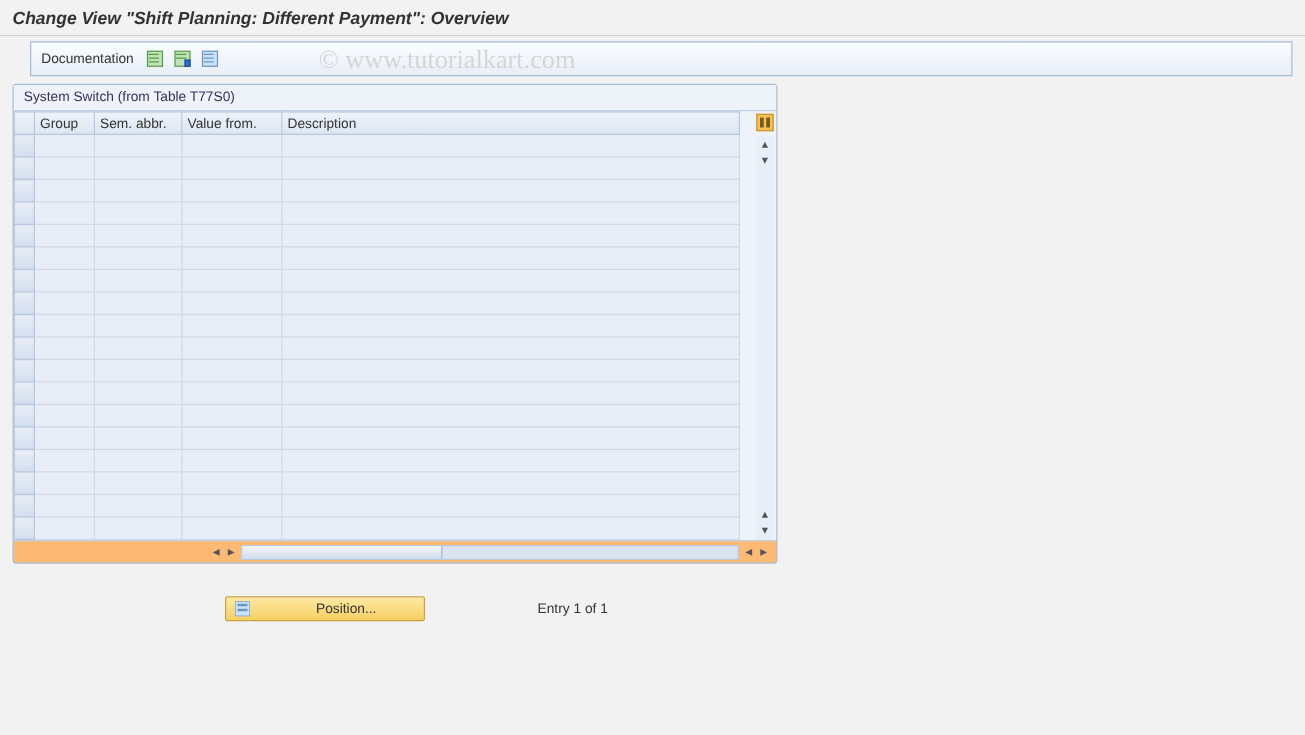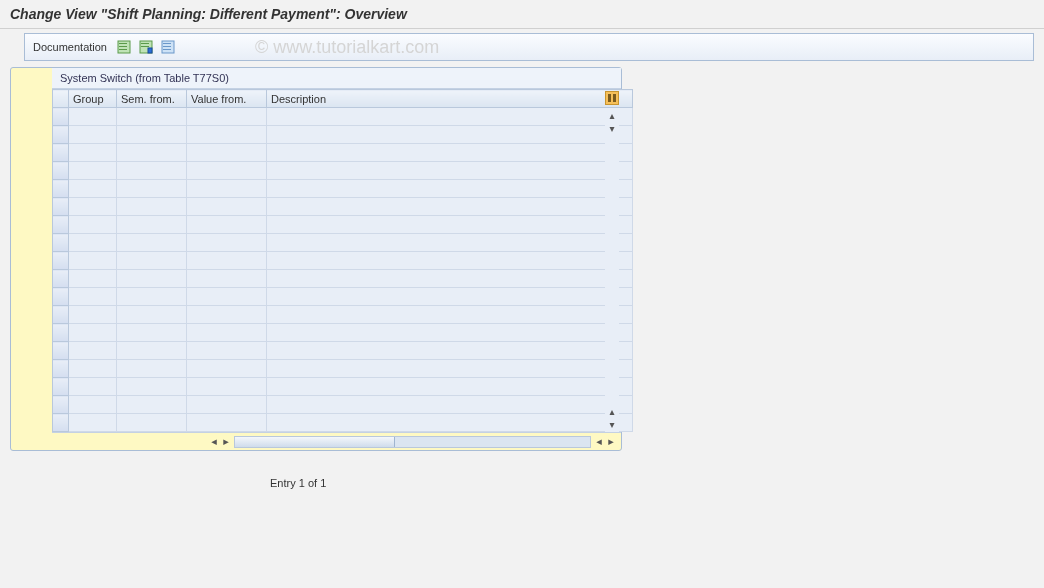--- a/index.html
+++ b/index.html
@@ -46,32 +46,31 @@
       height: 18px;
       margin: 0 2px;
       display: inline-flex;
       align-items: center;
       justify-content: center;
       cursor: pointer;
     }
     .watermark {
       position: absolute;
       left: 230px;
-      font-size: 18px;
+      font-size: 21px;
       color: #d5d5d5;
-      font-family: Liberation Sans, sans-serif;
+      font-family: Liberation Serif, serif;
       pointer-events: none;
     }
     .panel {
       margin: 4px 10px;
       border: 1px solid #a9bdd6;
       border-radius: 3px;
-      background: #fef9c3;
+      background: #fdba74;
       width: 612px;
-      padding-left: 41px;
     }
     .panel-title {
       padding: 4px 8px;
       color: #335;
       background: #eef3fa;
     }
     .table-wrap {
       position: relative;
       background: #eef3fa;
       border-top: 1px solid #c4d1e3;
@@ -245,21 +244,21 @@
         <col style="width:16px">
         <col style="width:48px">
         <col style="width:70px">
         <col style="width:80px">
         <col style="width:366px">
       </colgroup>
       <thead>
         <tr>
           <th></th>
           <th>Group</th>
-          <th>Sem. from.</th>
+          <th>Sem. abbr.</th>
           <th>Value from.</th>
           <th>Description</th>
         </tr>
       </thead>
       <tbody id="grid-body">
           <tr>
             <td class="sel-col"></td>
             <td></td>
             <td></td>
             <td class="" style="background: rgb(232, 238, 247);"></td>
@@ -410,14 +409,24 @@
     <span class="arrow">▸</span>
     <div class="track">
       <div class="thumb"></div>
     </div>
     <span class="arrow">◂</span>
     <span class="arrow">▸</span>
   </div>
 </div>
 
 <div class="footer">
+  <div class="position-btn">
+    <span class="pb-icon">
+      <svg width="12" height="12">
+          <rect x="0" y="0" width="12" height="12" fill="#cde2f6" stroke="#6a97c9"></rect>
+          <rect x="2" y="2" width="8" height="2" fill="#6a97c9"></rect>
+          <rect x="2" y="6" width="8" height="2" fill="#6a97c9"></rect>
+        </svg>
+    </span>
+    <span class="pb-label">Position...</span>
+  </div>
   <span class="entry-text">Entry 1 of 1</span>
 </div>
 
 </body></html>

